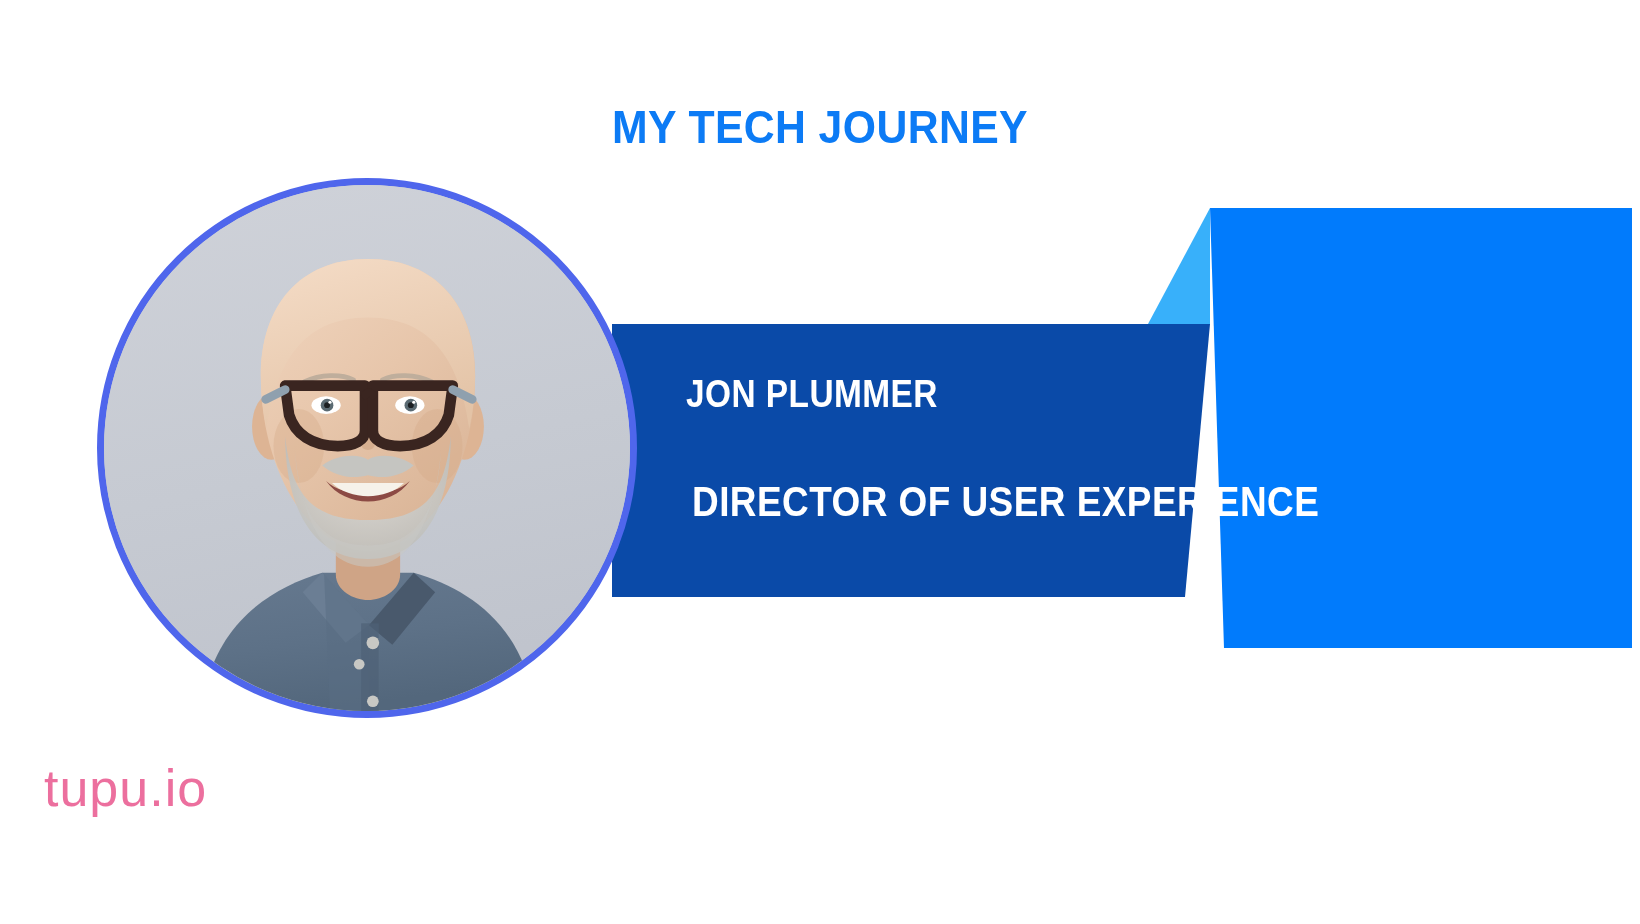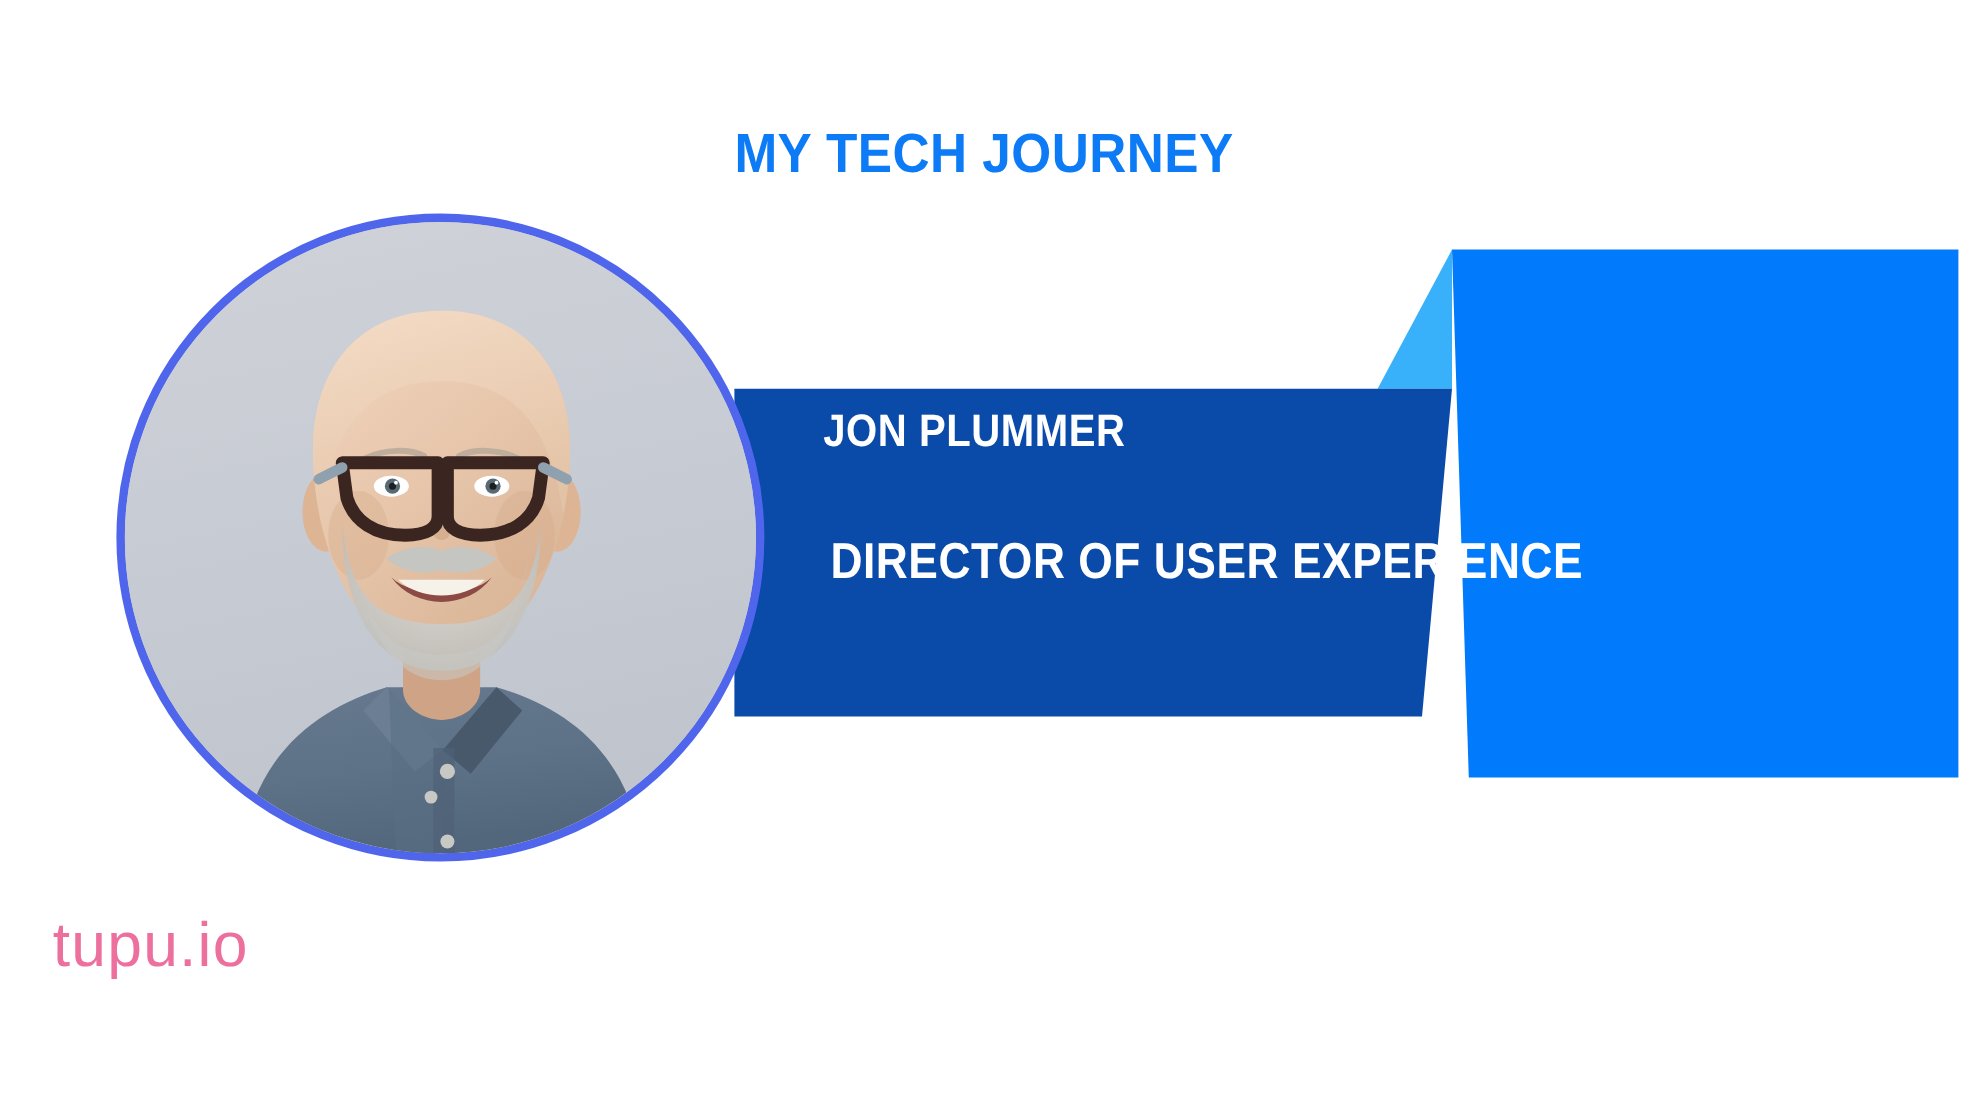--- a/index.html
+++ b/index.html
@@ -67,21 +67,21 @@
     top: 0;
     width: 100%;
     height: 100%;
     display: block;
   }
 
   
   #banner-text {
     position: absolute;
     left: 686px;
-    top: 338px;
+    top: 372px;
     width: 900px;
     z-index: 7;
     color: #ffffff;
   }
   .banner-line {
     font-weight: 700;
     font-stretch: condensed;
     transform: scaleX(0.88);
     transform-origin: 0 50%;
     white-space: nowrap;

